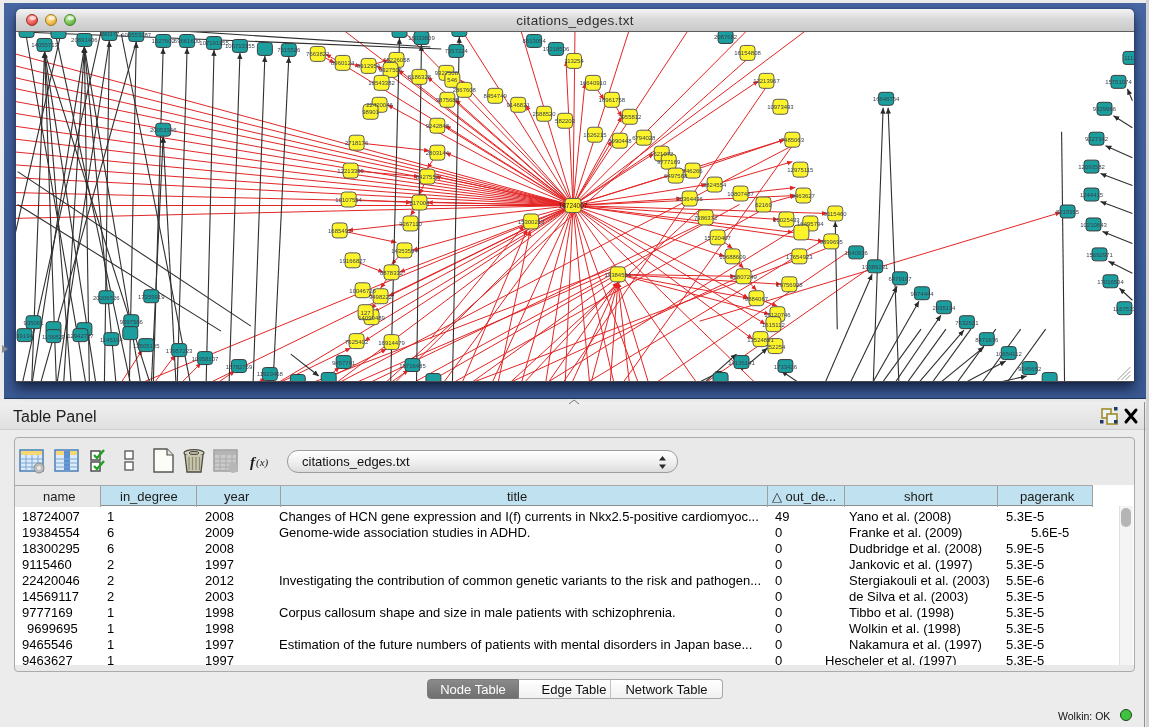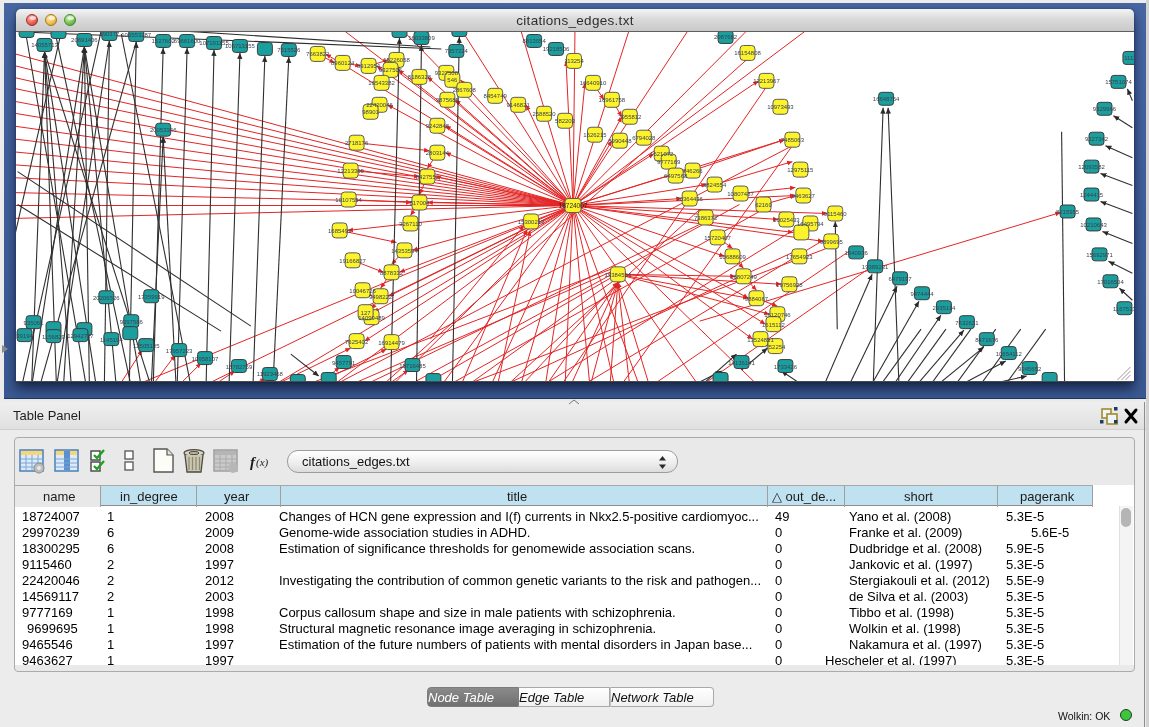--- a/index.html
+++ b/index.html
@@ -14,39 +14,39 @@
 .tl { position:absolute; top:15px; width:12px; height:12px; border-radius:50%; }
 .tl::after { content:""; position:absolute; left:2.5px; top:1px; width:6px; height:3.5px;
    border-radius:50%; background:rgba(255,255,255,.65); }
 .tl.r { left:10px; background:radial-gradient(circle at 35% 30%, #ffb3ab, #ec5f55 55%, #bf352c); border:1px solid #9c2f27;}
 .tl.y { left:29px; background:radial-gradient(circle at 35% 30%, #ffe9af, #f4bf4d 55%, #c98f1f); border:1px solid #a37b1e;}
 .tl.g { left:48px; background:radial-gradient(circle at 35% 30%, #d2f3b9, #74c454 55%, #4d9334); border:1px solid #4c8833;}
 .wtitle { position:absolute; top:4px; left:0; width:100%; text-align:center;
    font-size:13.5px; color:#2e2e2e; letter-spacing:0.3px; }
 .tphead { position:absolute; left:0; top:402px; width:1149px; height:28px;
    background:linear-gradient(#efefef,#e0e0e0); border-bottom:1px solid #cfcfcf; }
-.tphead .lbl { position:absolute; left:13px; top:6px; font-size:13px; color:#1e1e1e; }
+.tphead .lbl { position:absolute; left:13px; top:6px; font-size:16px; color:#1e1e1e; }
 .panel { position:absolute; left:14px; top:437px; width:1121px; height:235px;
    background:#e9e9e9; border:1px solid #ababab; border-radius:4px; }
 .combo { position:absolute; left:287px; top:450px; width:391px; height:23px;
    border:1px solid #9d9d9d; border-radius:11px;
    background:linear-gradient(#ffffff,#ededed 60%, #dcdcdc); }
 .combo .txt { position:absolute; left:14px; top:3px; font-size:13px; color:#111; }
 .tablewrap { position:absolute; left:15px; top:485px; width:1119px; height:180px;
    background:#fff; overflow:hidden; }
 .thead { position:absolute; left:15px; top:485px; width:1078px; height:21px;
    background:#c0e1f0; border-bottom:1px solid #8c8c8c; border-top:1px solid #a8a8a8; font-size:13px; color:#1c1c1c; }
 .thead span { position:absolute; top:3px; }
 .hc { position:absolute; top:0; height:21px; border-right:1px solid #9f9f9f; }
 .trow { position:absolute; left:0; width:1149px; height:16px; line-height:16px; font-size:13px; color:#000; }
 .trow span { position:absolute; top:0; white-space:nowrap; }
 .tablewrap { }
 .tabs { position:absolute; left:427px; top:675px; height:20px; font-size:13px; }
-.tabs .seg { position:absolute; top:12px; height:20px; line-height:19px; text-align:left;
-   border:1px solid #a9a9a9; background:linear-gradient(#ffffff,#f0f0f0); color:#111;font-style:italic; }
+.tabs .seg { position:absolute; top:4px; height:20px; line-height:19px; text-align:center;
+   border:1px solid #a9a9a9; background:linear-gradient(#ffffff,#f0f0f0); color:#111; }
 .mem { position:absolute; left:1058px; top:710px; font-size:10.5px; color:#111; }
 .memdot { position:absolute; left:1120px; top:709px; width:12px; height:12px;
    border-radius:50%; background:#3ec43e; border:1px solid #1e401e; }
 </style></head>
 <body>
 <div class="desktop"></div>
 <div class="macwin">
   <div class="titlebar">
     <div class="tl r" style="top:5px"></div>
       <div class="tl y" style="top:5px"></div>
@@ -620,53 +620,52 @@
 <div class="trow" style="top:24px">
 <span style="left:7px">18724007</span>
       <span style="left:92px">1</span>
 <span style="left:190px">2008</span>
       <span style="left:264px">Changes of HCN gene expression and I(f) currents in Nkx2.5-positive cardiomyoc...</span>
 <span style="left:760px">49</span>
       <span style="left:834px">Yano et al. (2008)</span>
 <span style="left:991px">5.3E-5</span>
     </div>
 <div class="trow" style="top:40px">
-<span style="left:7px">29970239</span>
+<span style="left:7px">19384554</span>
       <span style="left:92px">6</span>
 <span style="left:190px">2009</span>
       <span style="left:264px">Genome-wide association studies in ADHD.</span>
 <span style="left:760px">0</span>
       <span style="left:834px">Franke et al. (2009)</span>
 <span style="left:1016px">5.6E-5</span>
     </div>
 <div class="trow" style="top:56px">
 <span style="left:7px">18300295</span>
       <span style="left:92px">6</span>
 <span style="left:190px">2008</span>
-      <span style="left:264px">Estimation of significance thresholds for genomewide association scans.</span>
 <span style="left:760px">0</span>
       <span style="left:834px">Dudbridge et al. (2008)</span>
 <span style="left:991px">5.9E-5</span>
     </div>
 <div class="trow" style="top:72px">
 <span style="left:7px">9115460</span>
       <span style="left:92px">2</span>
 <span style="left:190px">1997</span>
 <span style="left:760px">0</span>
       <span style="left:834px">Jankovic et al. (1997)</span>
 <span style="left:991px">5.3E-5</span>
     </div>
 <div class="trow" style="top:88px">
 <span style="left:7px">22420046</span>
       <span style="left:92px">2</span>
 <span style="left:190px">2012</span>
       <span style="left:264px">Investigating the contribution of common genetic variants to the risk and pathogen...</span>
 <span style="left:760px">0</span>
-      <span style="left:834px">Stergiakouli et al. (2012)</span>
-<span style="left:991px">5.5E-9</span>
+      <span style="left:834px">Stergiakouli et al. (2003)</span>
+<span style="left:991px">5.5E-6</span>
     </div>
 <div class="trow" style="top:104px">
 <span style="left:7px">14569117</span>
       <span style="left:92px">2</span>
 <span style="left:190px">2003</span>
 <span style="left:760px">0</span>
       <span style="left:834px">de Silva et al. (2003)</span>
 <span style="left:991px">5.3E-5</span>
     </div>
 <div class="trow" style="top:120px">
@@ -675,21 +674,20 @@
 <span style="left:190px">1998</span>
       <span style="left:264px">Corpus callosum shape and size in male patients with schizophrenia.</span>
 <span style="left:760px">0</span>
       <span style="left:834px">Tibbo et al. (1998)</span>
 <span style="left:991px">5.3E-5</span>
     </div>
 <div class="trow" style="top:136px">
 <span style="left:12px">9699695</span>
       <span style="left:92px">1</span>
 <span style="left:190px">1998</span>
-      <span style="left:264px">Structural magnetic resonance image averaging in schizophrenia.</span>
 <span style="left:760px">0</span>
       <span style="left:834px">Wolkin et al. (1998)</span>
 <span style="left:991px">5.3E-5</span>
     </div>
 <div class="trow" style="top:152px">
 <span style="left:7px">9465546</span>
       <span style="left:92px">1</span>
 <span style="left:190px">1997</span>
       <span style="left:264px">Estimation of the future numbers of patients with mental disorders in Japan base...</span>
 <span style="left:760px">0</span>
@@ -719,22 +717,22 @@
   <span style="left:492px">title</span>
   <span style="left:757px">△ out_de...</span>
   <span style="left:889px">short</span>
   <span style="left:1005px">pagerank</span>
 </div>
 
 <div style="position:absolute;left:1119px;top:506px;width:14px;height:159px;background:#f4f4f4;border-left:1px solid #e0e0e0"></div>
 <div style="position:absolute;left:1121px;top:508px;width:10px;height:19px;background:#b5b5b5;border-radius:5px"></div>
 <div class="tabs">
   <div class="seg" style="left:0;width:92px;border-radius:4px 0 0 4px;background:linear-gradient(#8a8a8a,#6f6f6f);color:#fff;border-color:#7c7c7c">Node Table</div>
-  <div class="seg" style="left:92px;width:91px;border-left:none">Edge Table</div>
-  <div class="seg" style="left:183px;width:104px;border-left:1px solid #c0c0c0;border-radius:0 4px 4px 0">Network Table</div>
+  <div class="seg" style="left:92px;width:111px;border-left:none">Edge Table</div>
+  <div class="seg" style="left:183px;width:113px;border-left:1px solid #c0c0c0;border-radius:0 4px 4px 0">Network Table</div>
 </div>
 <div class="mem">Wolkin: OK</div>
 <div class="memdot"></div>
 <svg width="8" height="10" style="position:absolute;left:1px;top:344px">
     <path d="M1 1 L7 5 L1 9 z" fill="#8a8a8a"></path>
   </svg>
 <svg width="12" height="6" style="position:absolute;left:568px;top:399px">
     <path d="M1 5 L6 1 L11 5" stroke="#777" fill="none"></path>
   </svg>
 

